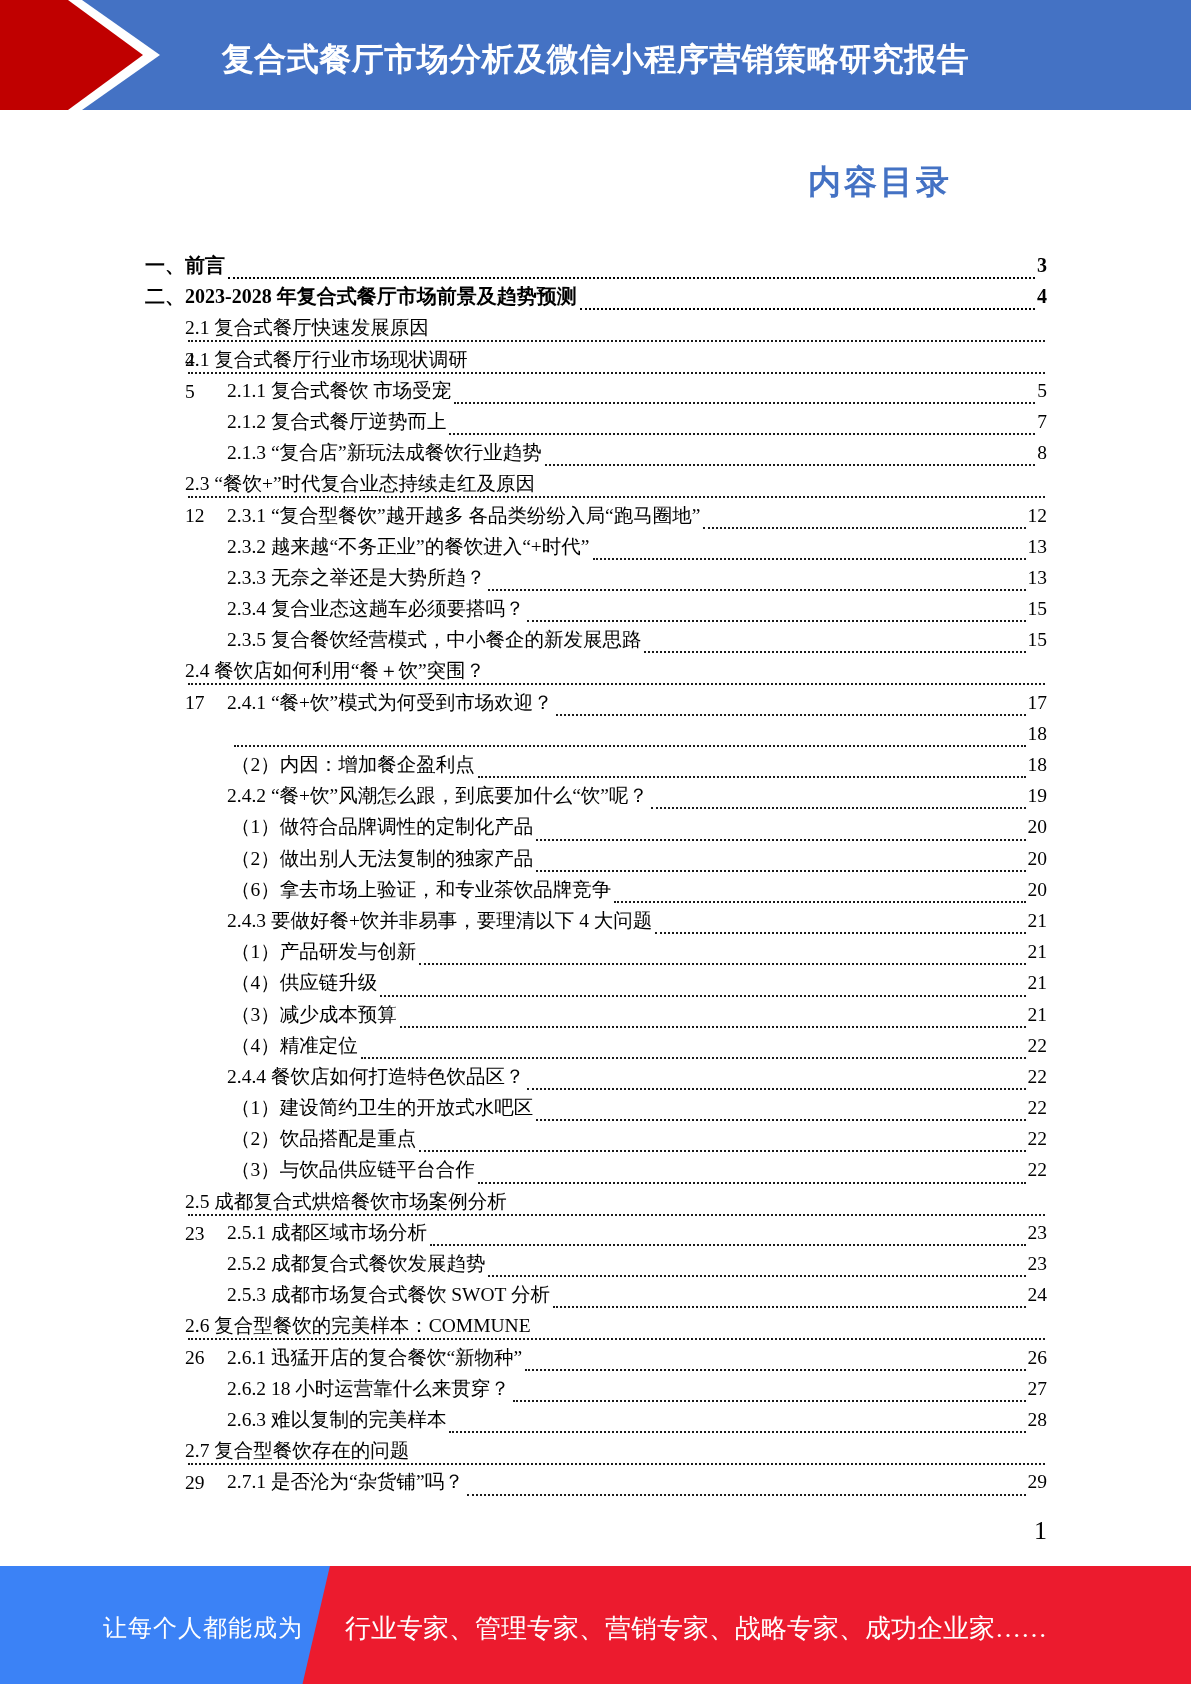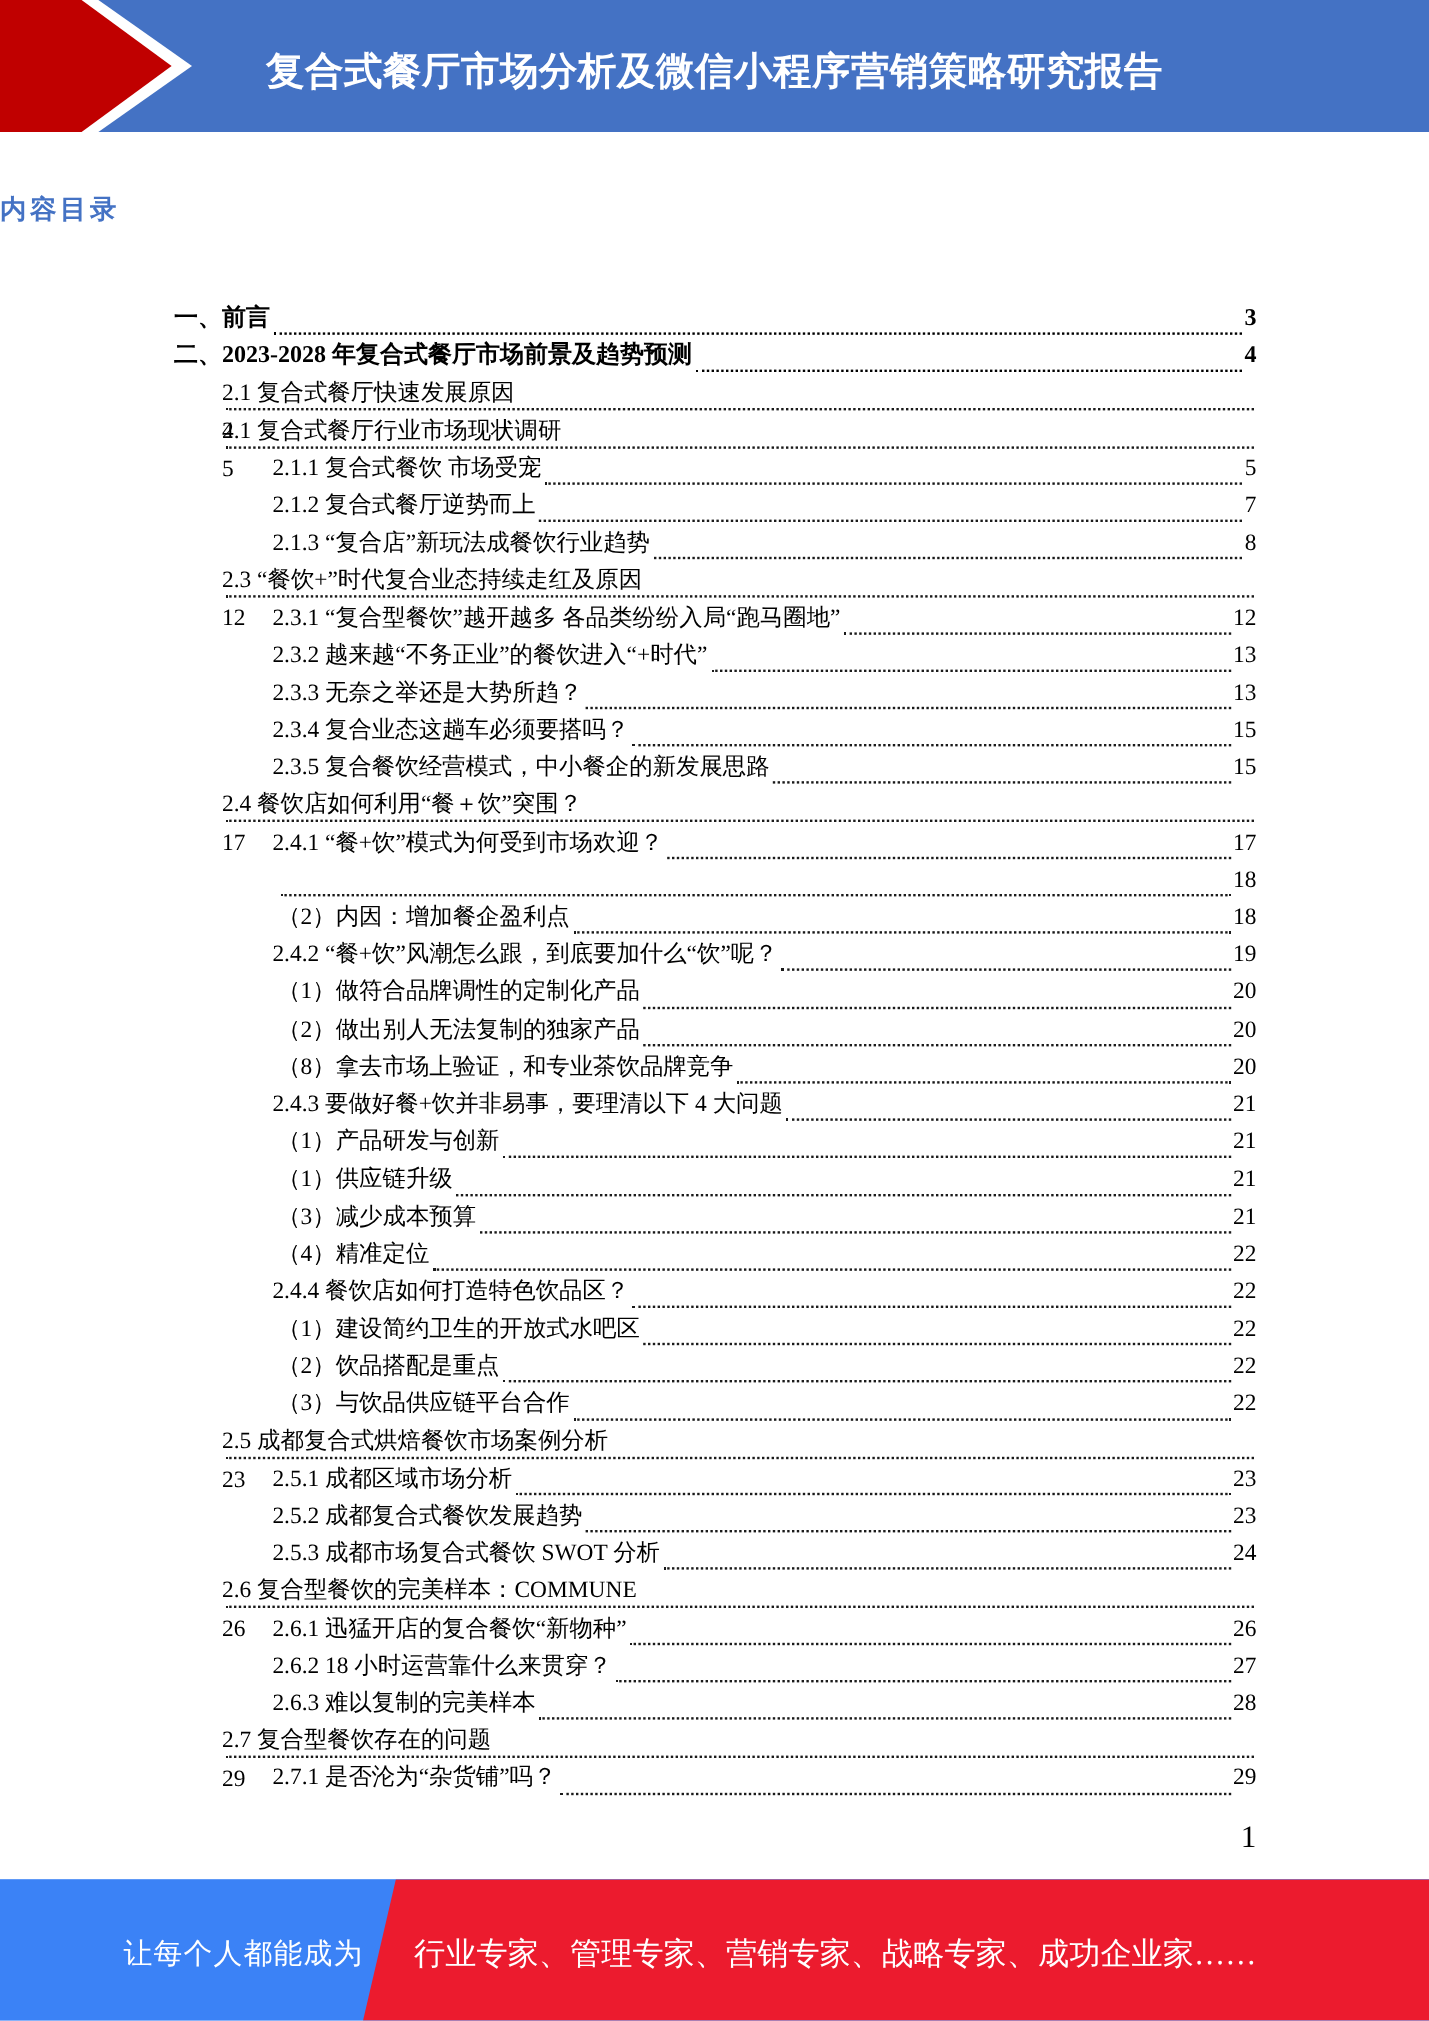--- a/index.html
+++ b/index.html
@@ -19,22 +19,22 @@
     position:absolute; top:0; left:0; width:1191px; height:137px;
     display:flex; align-items:center; justify-content:center;
     padding-bottom:18px; box-sizing:border-box;
     color:#ffffff; font-family:"Liberation Sans","DejaVu Sans",sans-serif;
     font-weight:bold; font-size:32px; letter-spacing:0.5px;
   }
 
   
   .toc-heading {
     position:absolute; top:160px; left:0; width:952px;
-    text-align:left;
-    color:#4472C4; font-size:22px; font-weight:bold; letter-spacing:3px;
+    text-align:right;
+    color:#4472C4; font-size:33px; font-weight:bold; letter-spacing:3px;
   }
 
   
   .toc-list { position:absolute; top:253px; left:145px; width:902px; }
   .toc-row {
     height:31.2px;
     display:flex; 
     font-size:19.5px; line-height:25px;
     white-space:nowrap;
   }
@@ -183,36 +183,36 @@
     <span class="lbl">（1）做符合品牌调性的定制化产品</span>
     <span class="leader"></span>
     <span class="pg">20</span>
   </div>
     <div class="toc-row lv4">
     <span class="lbl">（2）做出别人无法复制的独家产品</span>
     <span class="leader"></span>
     <span class="pg">20</span>
   </div>
     <div class="toc-row lv4">
-    <span class="lbl">（8）拿去市场上验证，和专业茶饮品牌竞争</span>
+    <span class="lbl">（6）拿去市场上验证，和专业茶饮品牌竞争</span>
     <span class="leader"></span>
     <span class="pg">20</span>
   </div>
     <div class="toc-row lv3">
     <span class="lbl">2.4.3 要做好餐+饮并非易事，要理清以下 4 大问题</span>
     <span class="leader"></span>
     <span class="pg">21</span>
   </div>
     <div class="toc-row lv4">
     <span class="lbl">（1）产品研发与创新</span>
     <span class="leader"></span>
     <span class="pg">21</span>
   </div>
     <div class="toc-row lv4">
-    <span class="lbl">（1）供应链升级</span>
+    <span class="lbl">（4）供应链升级</span>
     <span class="leader"></span>
     <span class="pg">21</span>
   </div>
     <div class="toc-row lv4">
     <span class="lbl">（3）减少成本预算</span>
     <span class="leader"></span>
     <span class="pg">21</span>
   </div>
     <div class="toc-row lv4">
     <span class="lbl">（4）精准定位</span>

